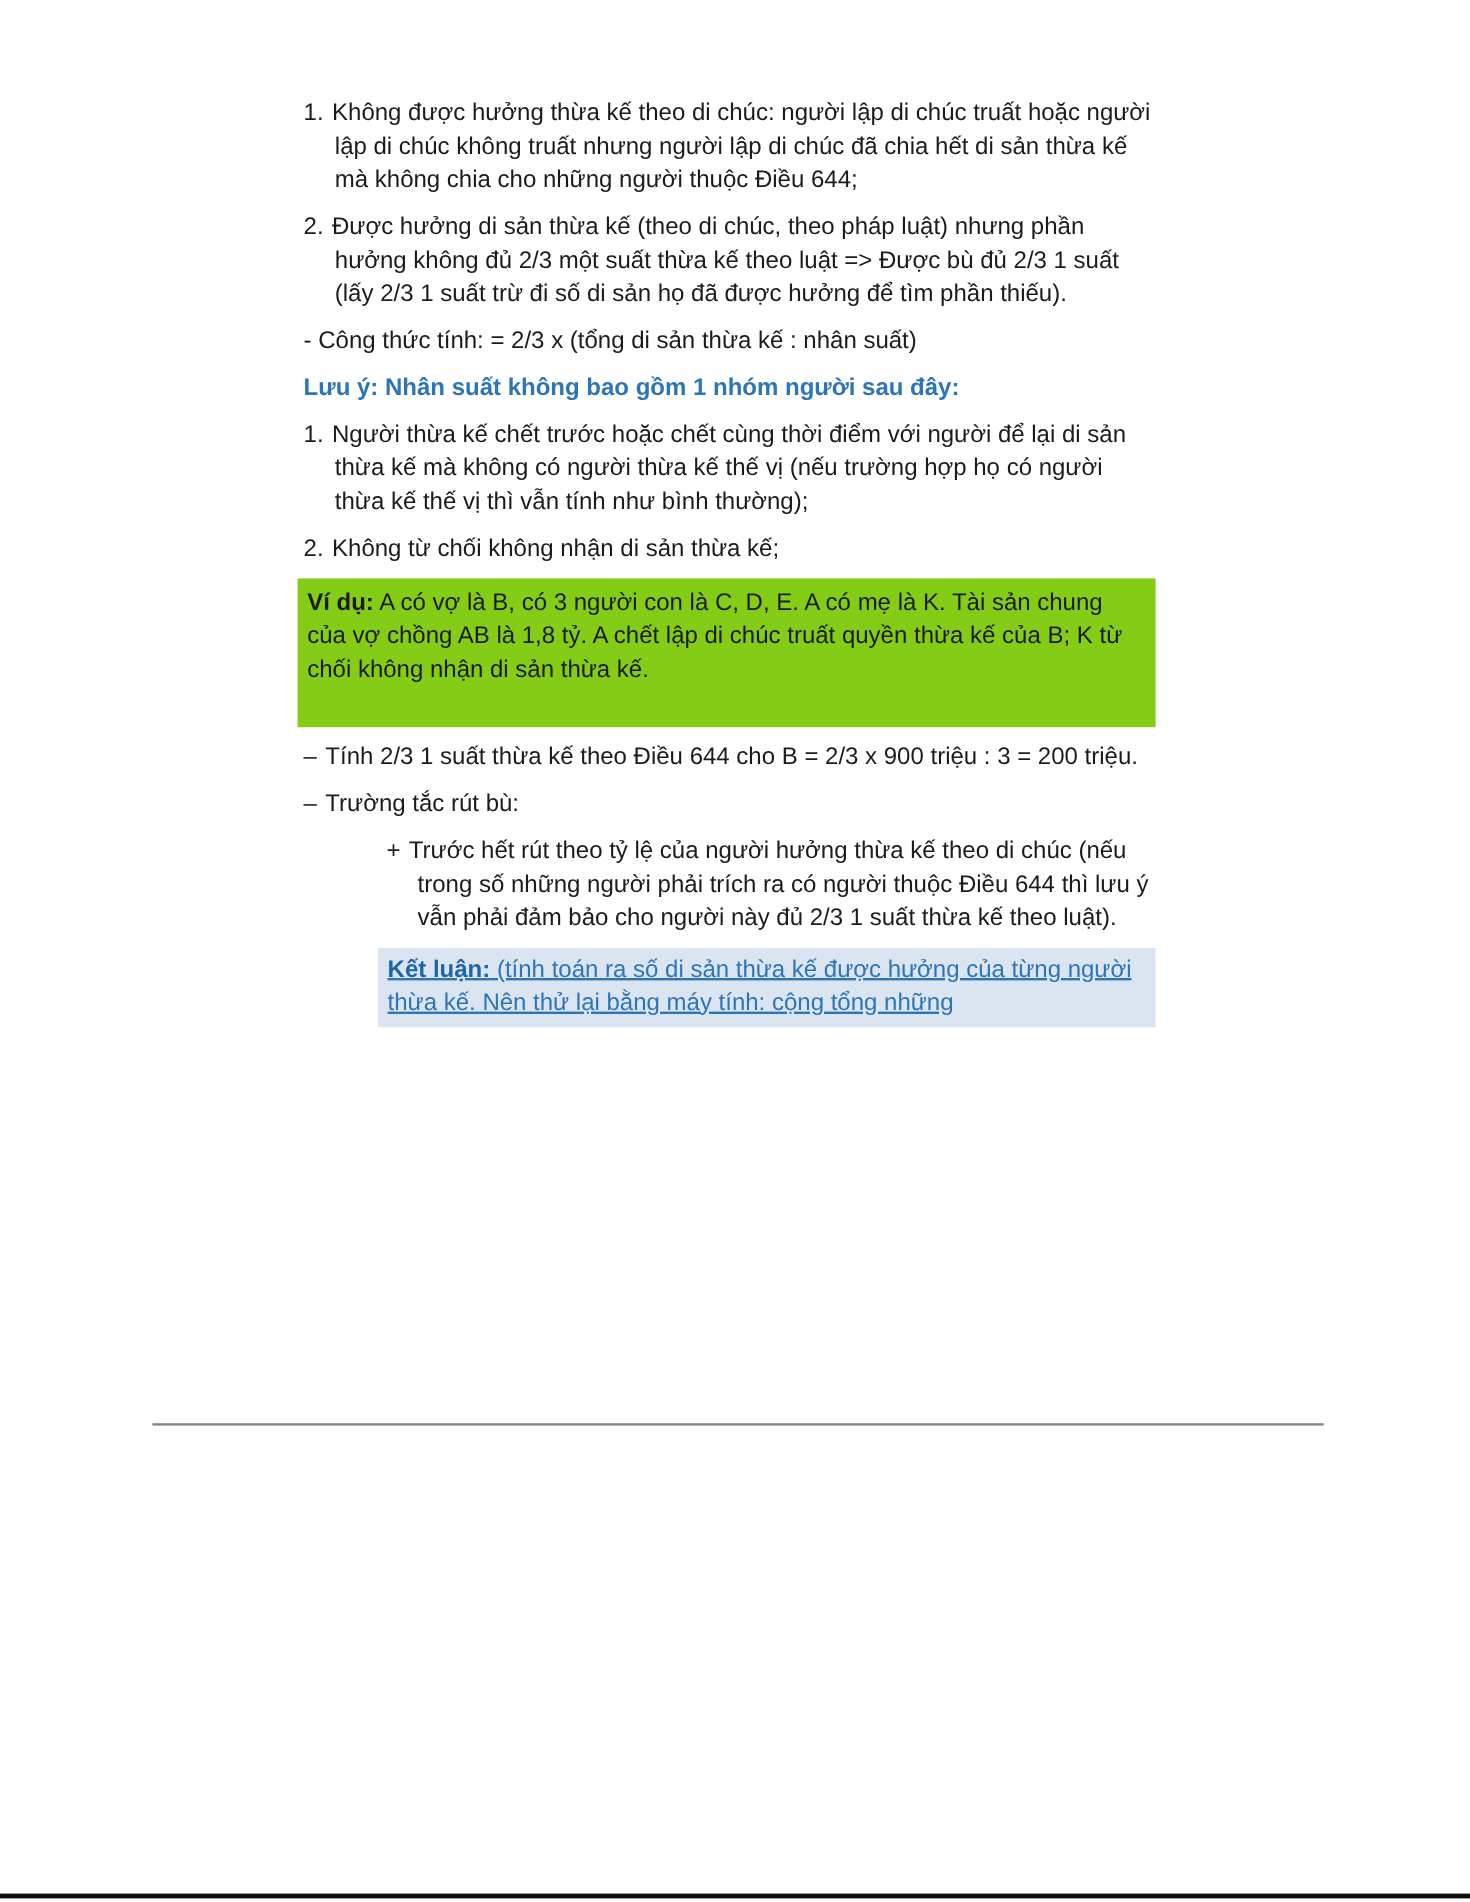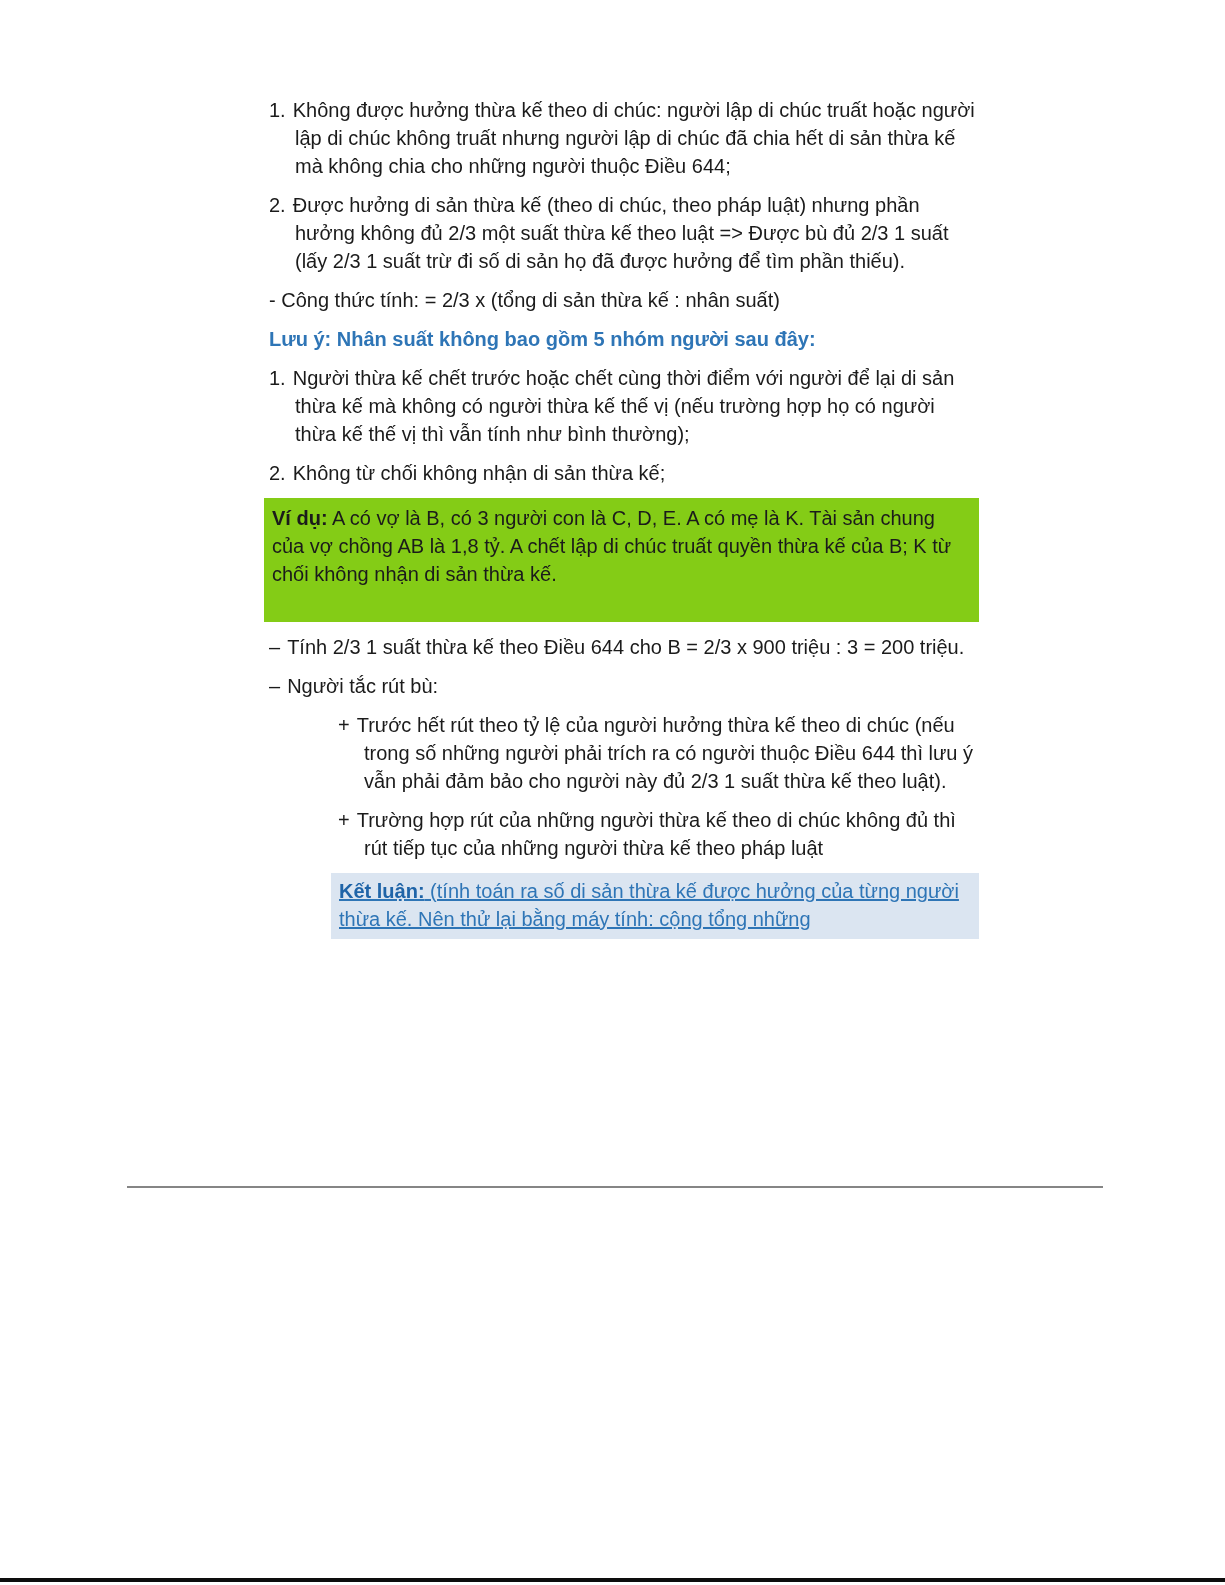--- a/index.html
+++ b/index.html
@@ -10,23 +10,22 @@
     background: #ffffff;
     overflow: hidden;
     font-family: "Liberation Sans", "DejaVu Sans", sans-serif;
     font-size: 20px;
     line-height: 28px;
     color: #1b1b1b;
   }
   .content {
     position: absolute;
     left: 253px;
-    top: 96px;
+    top: 80px;
     width: 706px;
-    margin-left: 16px;
   }
   .para { margin: 0 0 11px 0; }
   .hang { padding-left: 26px; text-indent: -26px; }
   .marker { padding-right: 7px; }
   .blue-heading {
     color: #2e75b6;
     font-weight: bold;
   }
   .plus-item {
     margin-left: 69px;
@@ -74,36 +73,35 @@
 
 <div class="page">
   <div class="content">
 
     <p class="para hang"><span class="marker">1.</span><span>Không được hưởng thừa kế theo di chúc: người lập di chúc truất hoặc người lập di chúc không truất nhưng người lập di chúc đã chia hết di sản thừa kế mà không chia cho những người thuộc Điều 644;</span></p>
 
     <p class="para hang"><span class="marker">2.</span><span>Được hưởng di sản thừa kế (theo di chúc, theo pháp luật) nhưng phần hưởng không đủ 2/3 một suất thừa kế theo luật =&gt; Được bù đủ 2/3 1 suất (lấy 2/3 1 suất trừ đi số di sản họ đã được hưởng để tìm phần thiếu).</span></p>
 
     <p class="para">- Công thức tính: = 2/3 x (tổng di sản thừa kế : nhân suất)</p>
 
-    <p class="para blue-heading">Lưu ý: Nhân suất không bao gồm 5 nhóm người sau đây:</p>
+    <p class="para blue-heading">Lưu ý: Nhân suất không bao gồm 1 nhóm người sau đây:</p>
 
     <p class="para hang"><span class="marker">1.</span><span>Người thừa kế chết trước hoặc chết cùng thời điểm với người để lại di sản thừa kế mà không có người thừa kế thế vị (nếu trường hợp họ có người thừa kế thế vị thì vẫn tính như bình thường);</span></p>
 
     <p class="para hang"><span class="marker">2.</span><span>Không từ chối không nhận di sản thừa kế;</span></p>
 
 
     <div class="para example-box"><span class="bold-label">Ví dụ:</span><span> A có vợ là B, có 3 người con là C, D, E. A có mẹ là K. Tài sản chung của vợ chồng AB là 1,8 tỷ. A chết lập di chúc truất quyền thừa kế của B; K từ chối không nhận di sản thừa kế.</span></div>
 
     <p class="para hang"><span class="marker">–</span><span>Tính 2/3 1 suất thừa kế theo Điều 644 cho B = 2/3 x 900 triệu : 3 = 200 triệu.</span></p>
 
-    <p class="para hang"><span class="marker">–</span><span>Người tắc rút bù:</span></p>
+    <p class="para hang"><span class="marker">–</span><span>Trường tắc rút bù:</span></p>
 
     <p class="para plus-item"><span class="marker">+</span><span>Trước hết rút theo tỷ lệ của người hưởng thừa kế theo di chúc (nếu trong số những người phải trích ra có người thuộc Điều 644 thì lưu ý vẫn phải đảm bảo cho người này đủ 2/3 1 suất thừa kế theo luật).</span></p>
 
-    <p class="para plus-item"><span class="marker">+</span><span>Trường hợp rút của những người thừa kế theo di chúc không đủ thì rút tiếp tục của những người thừa kế theo pháp luật</span></p>
 
     <div class="para conclusion-box"><span class="bold-label">Kết luận:</span><span> (tính toán ra số di sản thừa kế được hưởng của từng người thừa kế. Nên thử lại bằng máy tính: cộng tổng những</span></div>
 
   </div>
 
   <div class="hrule"></div>
   <div class="bottom-border"></div>
 </div>
 
 </body></html>

